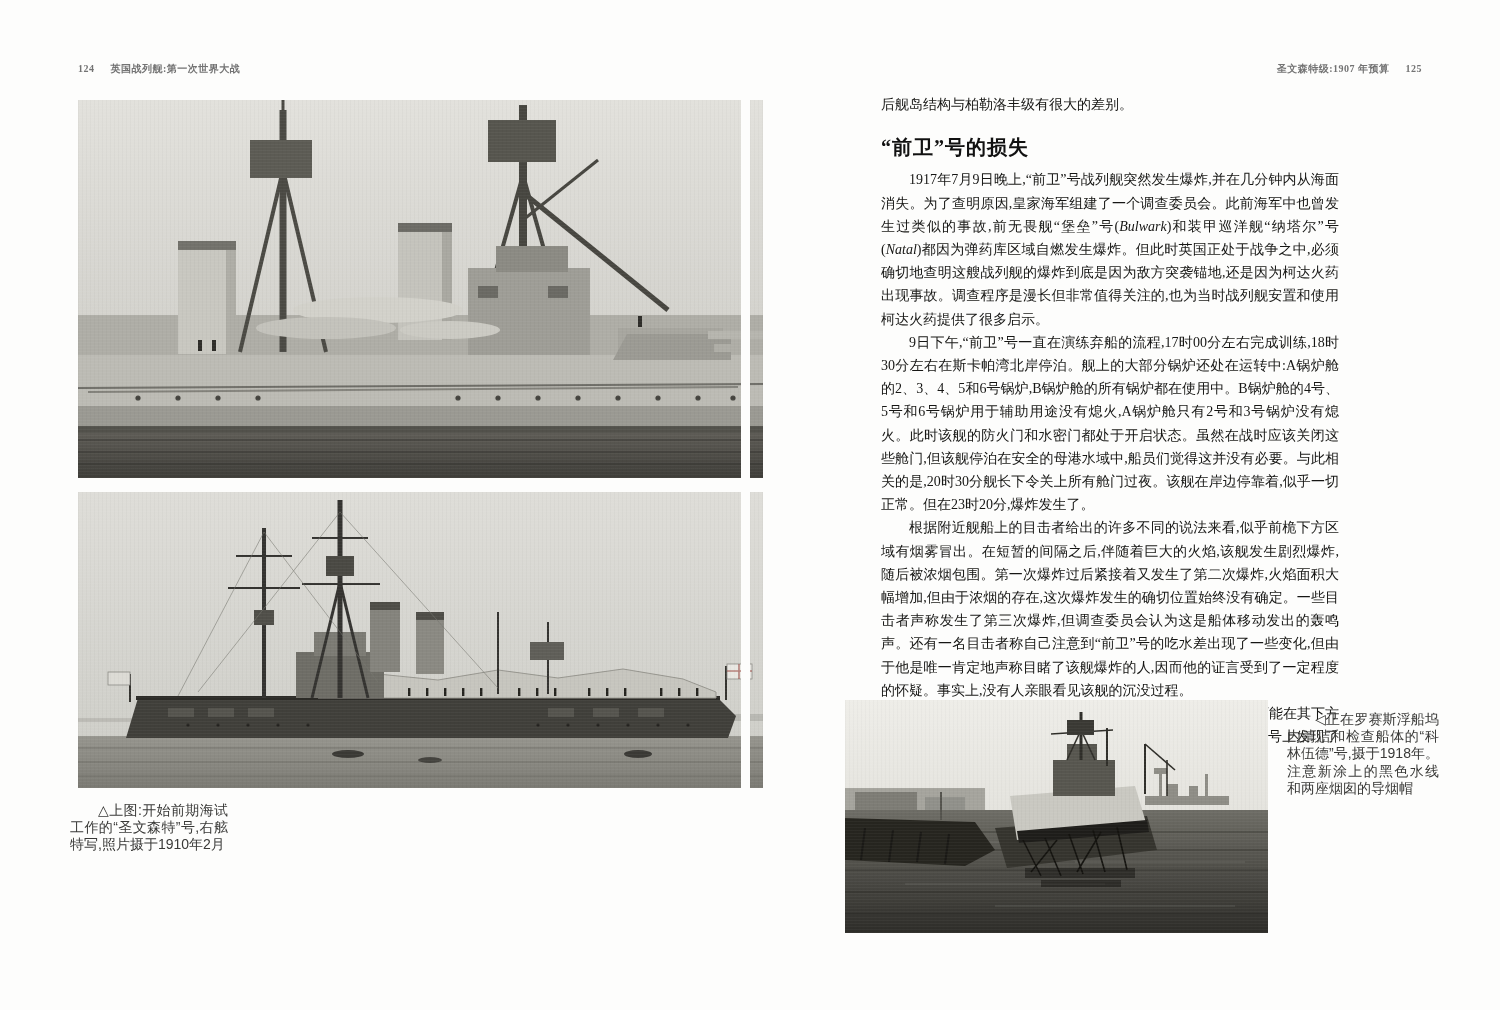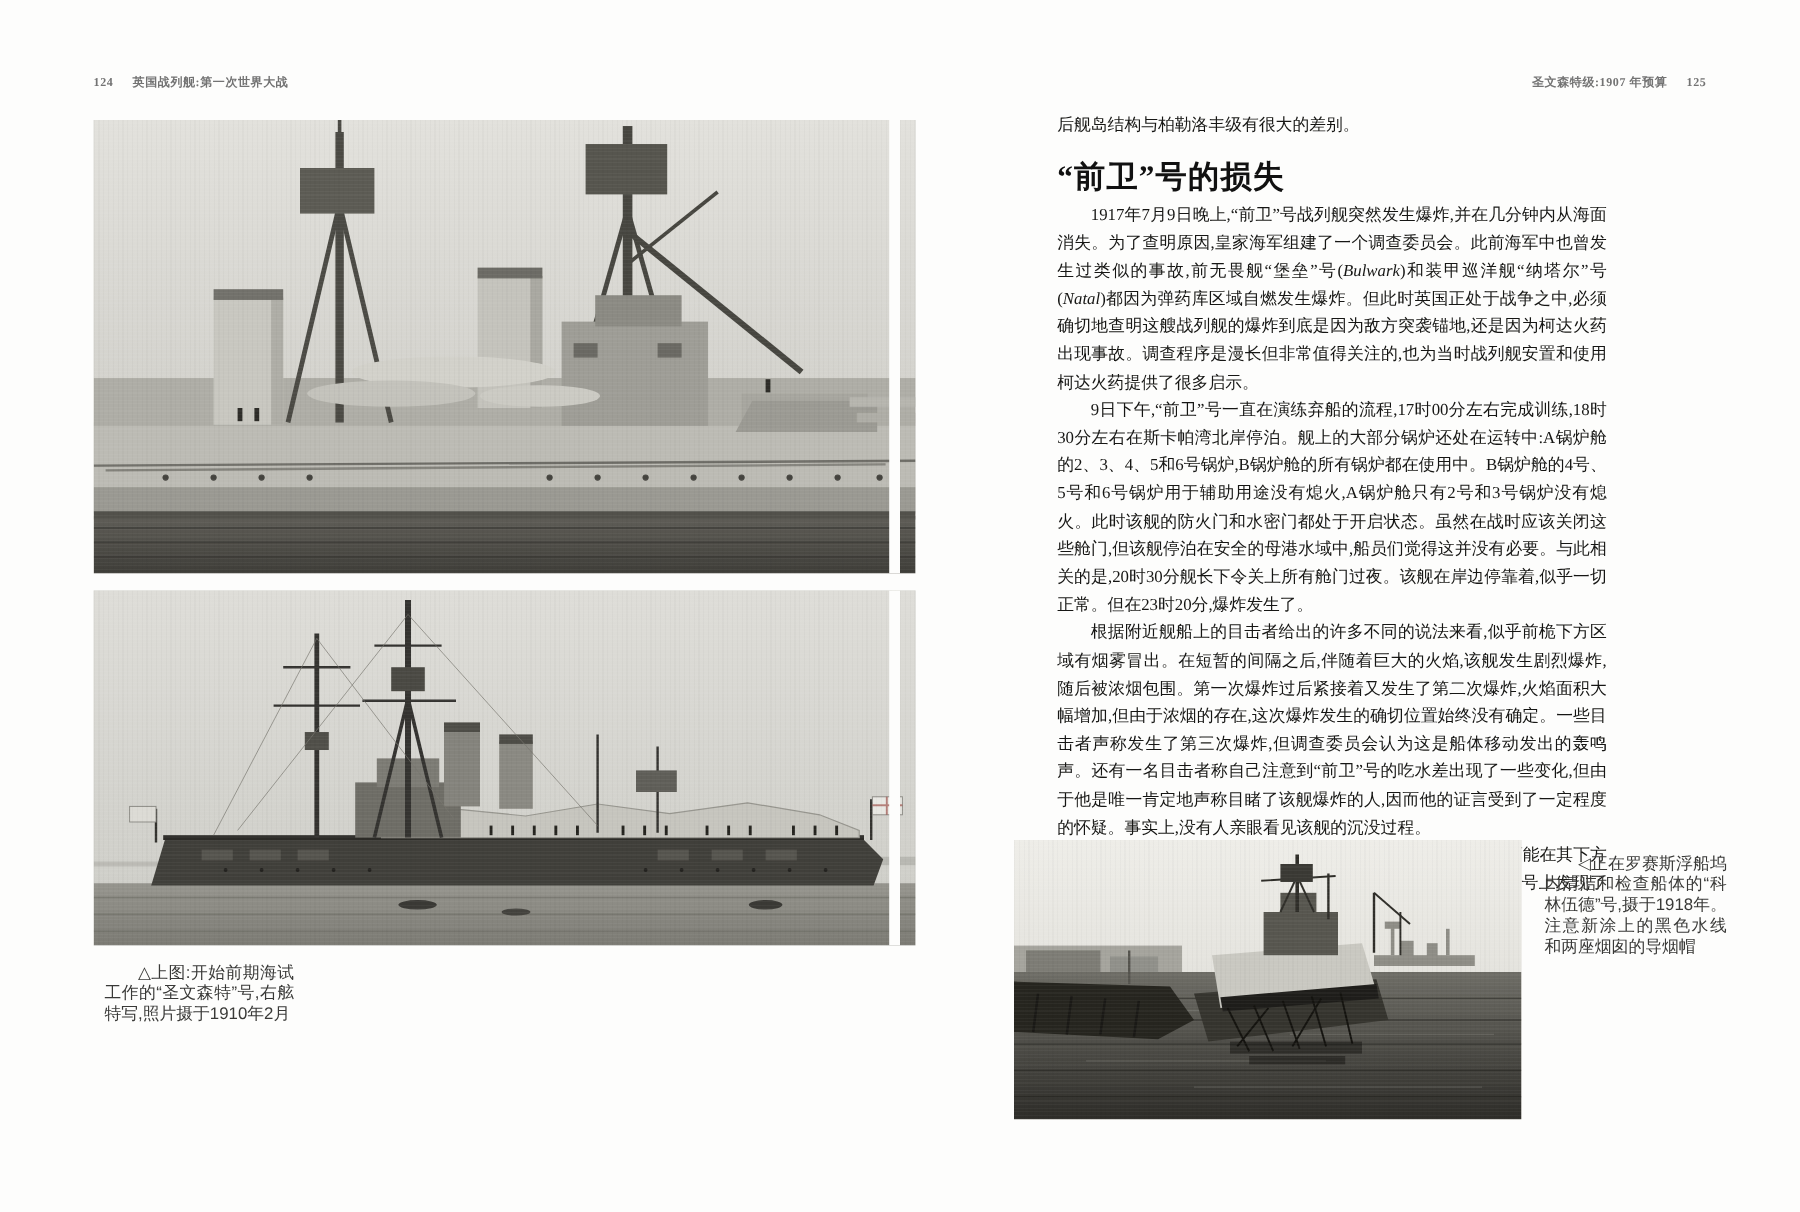--- a/index.html
+++ b/index.html
@@ -23,21 +23,21 @@
   .photo .grain{position:absolute;inset:0;pointer-events:none;
     background-image:repeating-linear-gradient(0deg,rgba(255,255,255,.035) 0 1px,transparent 1px 3px),
                      repeating-linear-gradient(90deg,rgba(0,0,0,.025) 0 1px,transparent 1px 4px);}
   .gutter-gap{position:absolute;top:0;left:663px;width:9px;height:100%;background:#fdfdfc;z-index:3;}
 
   
   .body-col{position:absolute;font-size:14px;line-height:23.2px;
     text-align:justify;color:#161614;}
   .body-col p{margin:0;}
   .body-col p.ind{text-indent:2em;}
-  .sec{font-size:26px;font-weight:bold;margin:20px 0 9px 0;
+  .sec{font-size:20px;font-weight:bold;margin:20px 0 9px 0;
     letter-spacing:1px;color:#111;}
   .lat{font-style:italic;}
   b.lead{font-weight:bold;}
 
   
   .cap{position:absolute;font-family:"Liberation Sans","DejaVu Sans",sans-serif;
     font-size:14px;line-height:17.2px;color:#393937;text-align:justify;}
   .cap p{margin:0 0 7px 0;text-indent:2em;}
 </style>
 </head>
@@ -230,21 +230,21 @@
     </g>
 
     <ellipse cx="270" cy="262" rx="16" ry="4" fill="#3a3935"></ellipse>
     <ellipse cx="352" cy="268" rx="12" ry="3" fill="#44433e"></ellipse>
     <ellipse cx="560" cy="262" rx="14" ry="4" fill="#3a3935"></ellipse>
   </svg>
   <span class="grain"></span>
   <span class="gutter-gap"></span>
 </figure>
 
-<aside class="cap" style="left:87px;top:802px;width:158px;">
+<aside class="cap" style="left:70px;top:802px;width:158px;">
   <p>△上图:开始前期海试工作的“圣文森特”号,右舷特写,照片摄于1910年2月</p>
 </aside>
 
 <section class="body-col" style="left:240px;top:798px;width:457px;">
 </section>
 
 <section class="body-col" style="left:835px;top:93px;width:458px;margin-left:46px;">
   <p>后舰岛结构与柏勒洛丰级有很大的差别。</p>
   <h2 class="sec">“前卫”号的损失</h2>
   <p class="ind"><span>1917年7月9日晚上,“前卫”号战列舰突然发生爆炸,并在几分钟内从海面消失。为了查明原因,皇家海军组建了一个调查委员会。此前海军中也曾发生过类似的事故,前无畏舰“堡垒”号(</span><i class="lat">Bulwark</i><span>)和装甲巡洋舰“纳塔尔”号(</span><i class="lat">Natal</i><span>)都因为弹药库区域自燃发生爆炸。但此时英国正处于战争之中,必须确切地查明这艘战列舰的爆炸到底是因为敌方突袭锚地,还是因为柯达火药出现事故。调查程序是漫长但非常值得关注的,也为当时战列舰安置和使用柯达火药提供了很多启示。</span></p>

